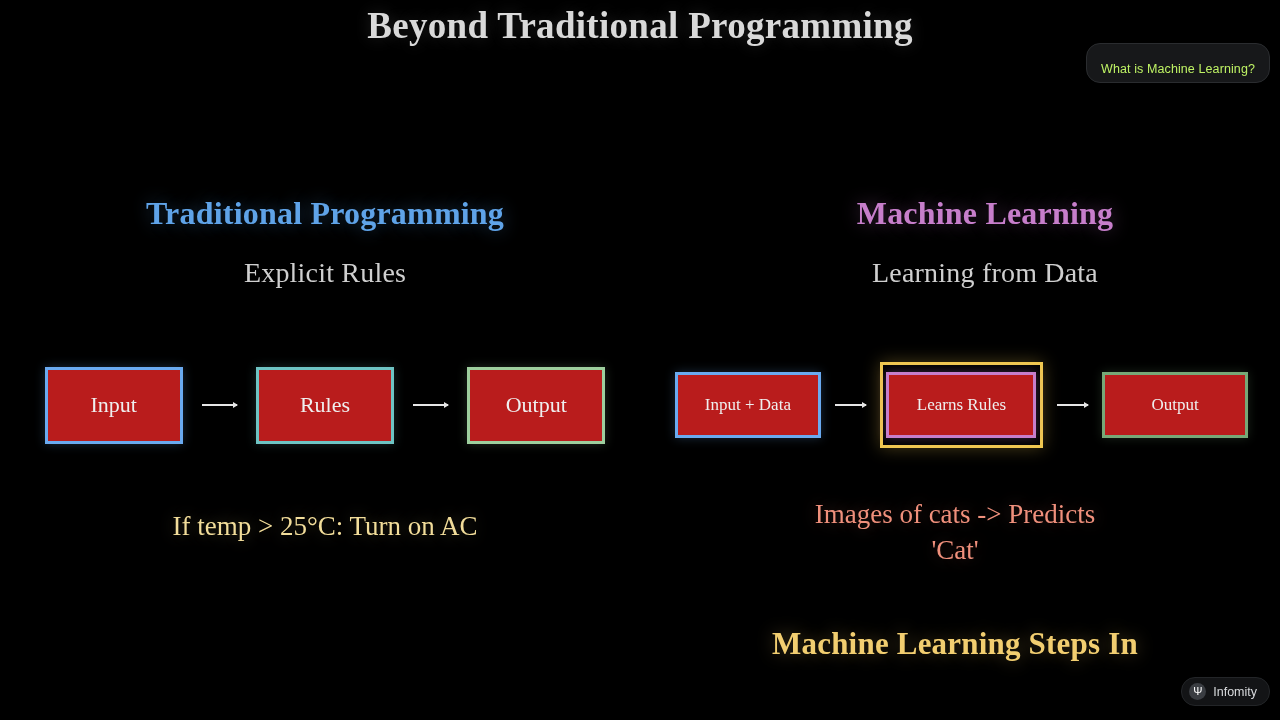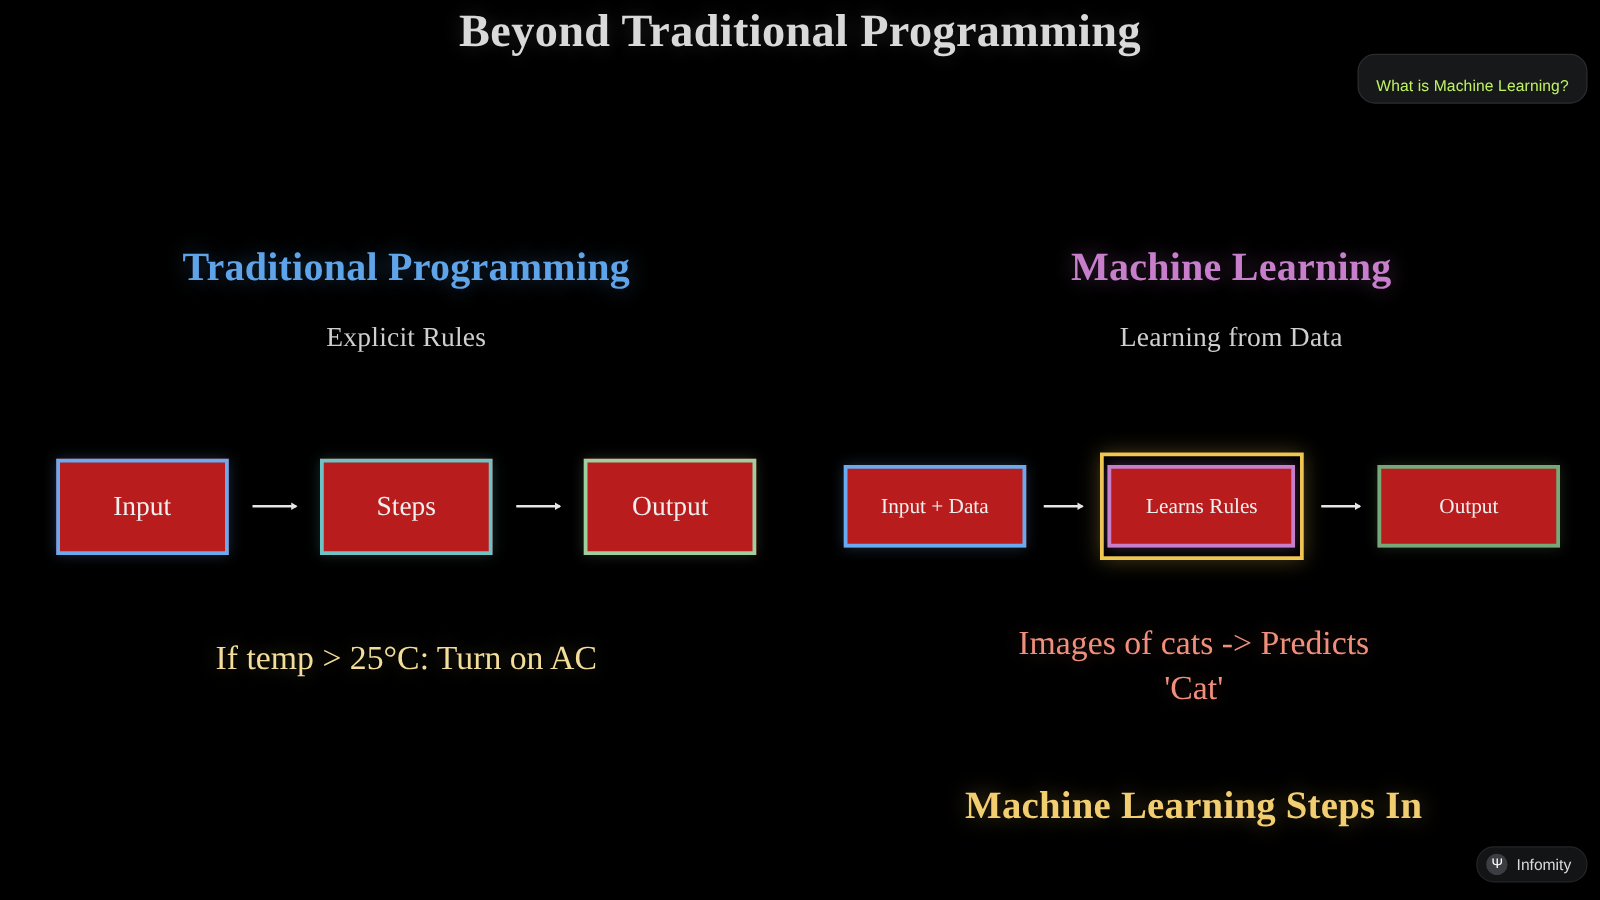--- a/index.html
+++ b/index.html
@@ -68,21 +68,21 @@
     color: #5fa3e8;
     text-shadow: 0 0 18px rgba(95,163,232,0.35);
   }
   .col-heading.ml {
     color: #c77ecb;
     text-shadow: 0 0 18px rgba(199,126,203,0.35);
   }
 
   .col-subheading {
     margin-top: 26px;
-    font-size: 22px;
+    font-size: 28px;
     color: #cfcfcf;
     letter-spacing: 0.2px;
   }
 
   
   .flow {
     position: absolute;
     display: flex;
     align-items: center;
     justify-content: center;
@@ -236,21 +236,21 @@
 </div>
 
 <div class="flow left-flow">
   <div class="node n-input">
     <span>Input</span>
   </div>
 
   <div class="connector"></div>
 
   <div class="node n-rules">
-    <span>Steps</span>
+    <span>Rules</span>
   </div>
 
   <div class="connector"></div>
 
   <div class="node n-output">
     <span>Output</span>
   </div>
 </div>
 
 <div class="caption left-caption">If temp &gt; 25°C: Turn on AC</div>

